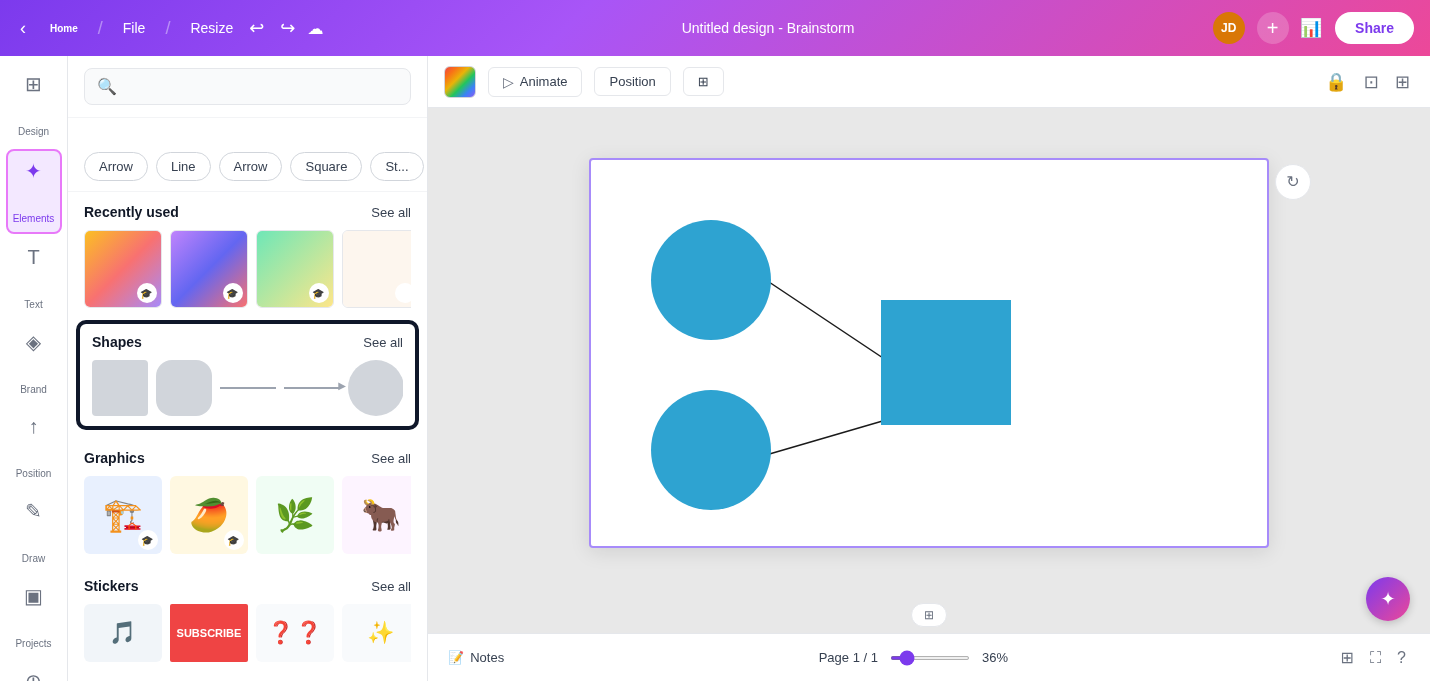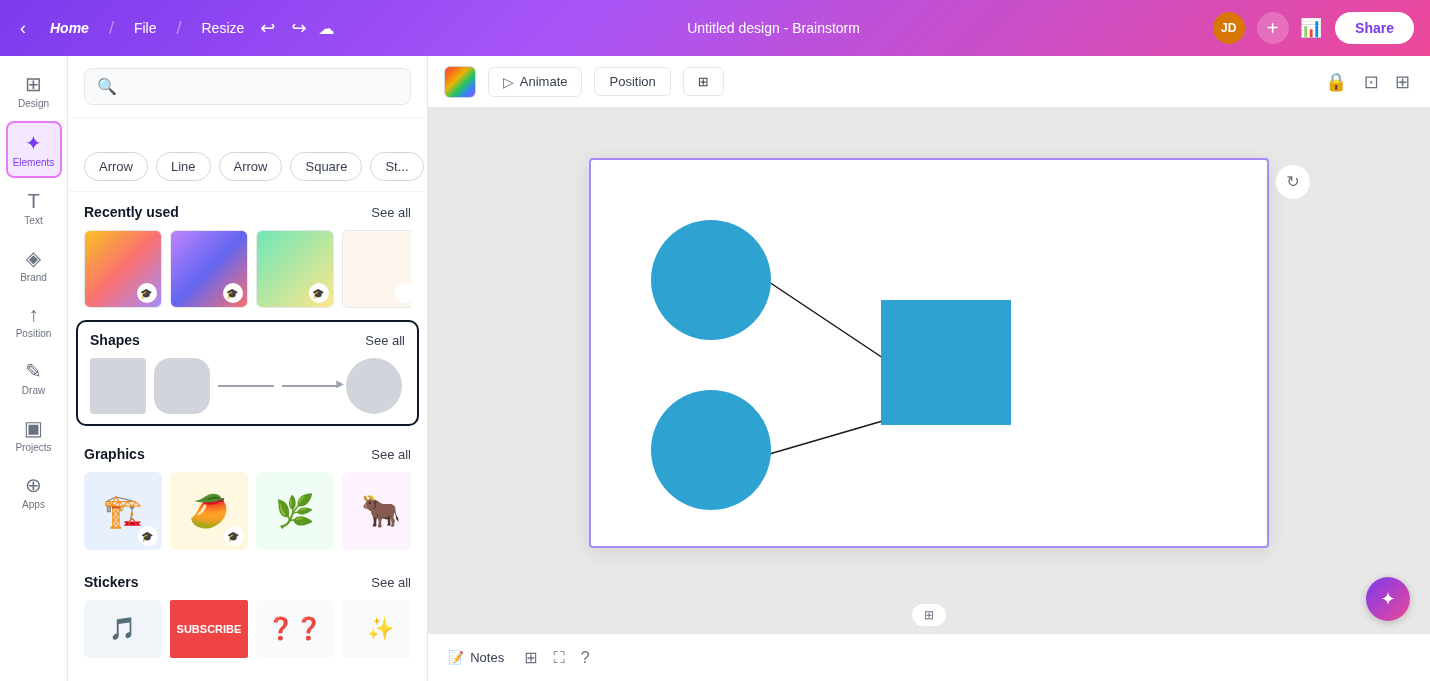--- a/index.html
+++ b/index.html
@@ -10,21 +10,21 @@
       height: 56px;
       background: linear-gradient(135deg, #7c3aed 0%, #a855f7 40%, #ec4899 100%);
       display: flex;
       align-items: center;
       padding: 0 16px;
       gap: 12px;
       flex-shrink: 0;
       z-index: 10;
     }
     .topbar-left { display: flex; align-items: center; gap: 20px; }
-    .topbar-home { color: white; font-size: 14px; font-weight: 600; cursor: pointer; font-style: italic; }
+    .topbar-home { color: white; font-size: 10px; font-weight: 600; cursor: pointer; }
     .topbar-sep { color: rgba(255,255,255,0.4); font-size: 18px; }
     .topbar-file, .topbar-resize { color: white; font-size: 14px; cursor: pointer; }
     .topbar-actions { display: flex; gap: 8px; align-items: center; }
     .topbar-icon-btn { background: none; border: none; color: white; cursor: pointer; font-size: 18px; padding: 4px; }
     .topbar-cloud { background: none; border: none; color: white; cursor: pointer; font-size: 16px; }
     .topbar-title { flex: 1; text-align: center; color: white; font-size: 14px; font-weight: 500; }
     .topbar-right { display: flex; align-items: center; gap: 12px; }
     .topbar-avatar { width: 32px; height: 32px; border-radius: 50%; background: #d97706; display: flex; align-items: center; justify-content: center; color: white; font-size: 12px; font-weight: bold; cursor: pointer; }
     .topbar-plus-btn { width: 32px; height: 32px; border-radius: 50%; background: rgba(255,255,255,0.2); border: none; color: white; font-size: 20px; cursor: pointer; display: flex; align-items: center; justify-content: center; }
     .topbar-stats { color: white; font-size: 18px; cursor: pointer; }
@@ -53,21 +53,21 @@
       justify-content: center;
       width: 56px;
       padding: 8px 4px;
       border-radius: 8px;
       cursor: pointer;
       gap: 2px;
     }
     .sidebar-icon-item.active { background: #f3e8ff; border: 2px solid #e879f9; }
     .sidebar-icon-item .icon-symbol { font-size: 20px; color: #6b7280; }
     .sidebar-icon-item.active .icon-symbol { color: #7c3aed; }
-    .sidebar-icon-item .icon-label { font-size: 10px; color: #6b7280; text-align: center; }
+    .sidebar-icon-item .icon-label { font-size: 10px; color: #6b7280; text-align: center; margin-top: 28px; }
     .sidebar-icon-item.active .icon-label { color: #7c3aed; }
 
     
     .elements-panel {
       width: 360px;
       background: white;
       display: flex;
       flex-direction: column;
       border-right: 1px solid #e5e7eb;
       flex-shrink: 0;
@@ -165,21 +165,21 @@
       height: 20px;
       display: flex;
       align-items: center;
       justify-content: center;
       font-size: 10px;
     }
 
     
     .shapes-section {
       margin: 0 8px 8px 8px;
-      border: 2px solid #0f172a;
+      border: 4px solid #0f172a;
       border-radius: 10px;
       padding: 10px 12px;
       background: white;
     }
     .shapes-grid {
       display: flex;
       gap: 8px;
       align-items: center;
       overflow: hidden;
     }
@@ -716,20 +716,25 @@
 
     <button class="canva-assist">
       <span>✦</span>
     </button>
 
     <div class="bottom-bar">
       <button class="notes-btn">
         <span>📝</span>
         <span>Notes</span>
       </button>
+      <div class="bottom-center">
+        <span class="page-info">Page 1 / 1</span>
+        <input type="range" class="zoom-slider" min="10" max="200" value="36" style="">
+        <span class="zoom-level">36%</span>
+      </div>
       <div class="bottom-right">
         <button class="bottom-icon-btn">⊞</button>
         <button class="bottom-icon-btn">⛶</button>
         <button class="bottom-icon-btn">?</button>
       </div>
     </div>
   </div>
 
 </div>
 

